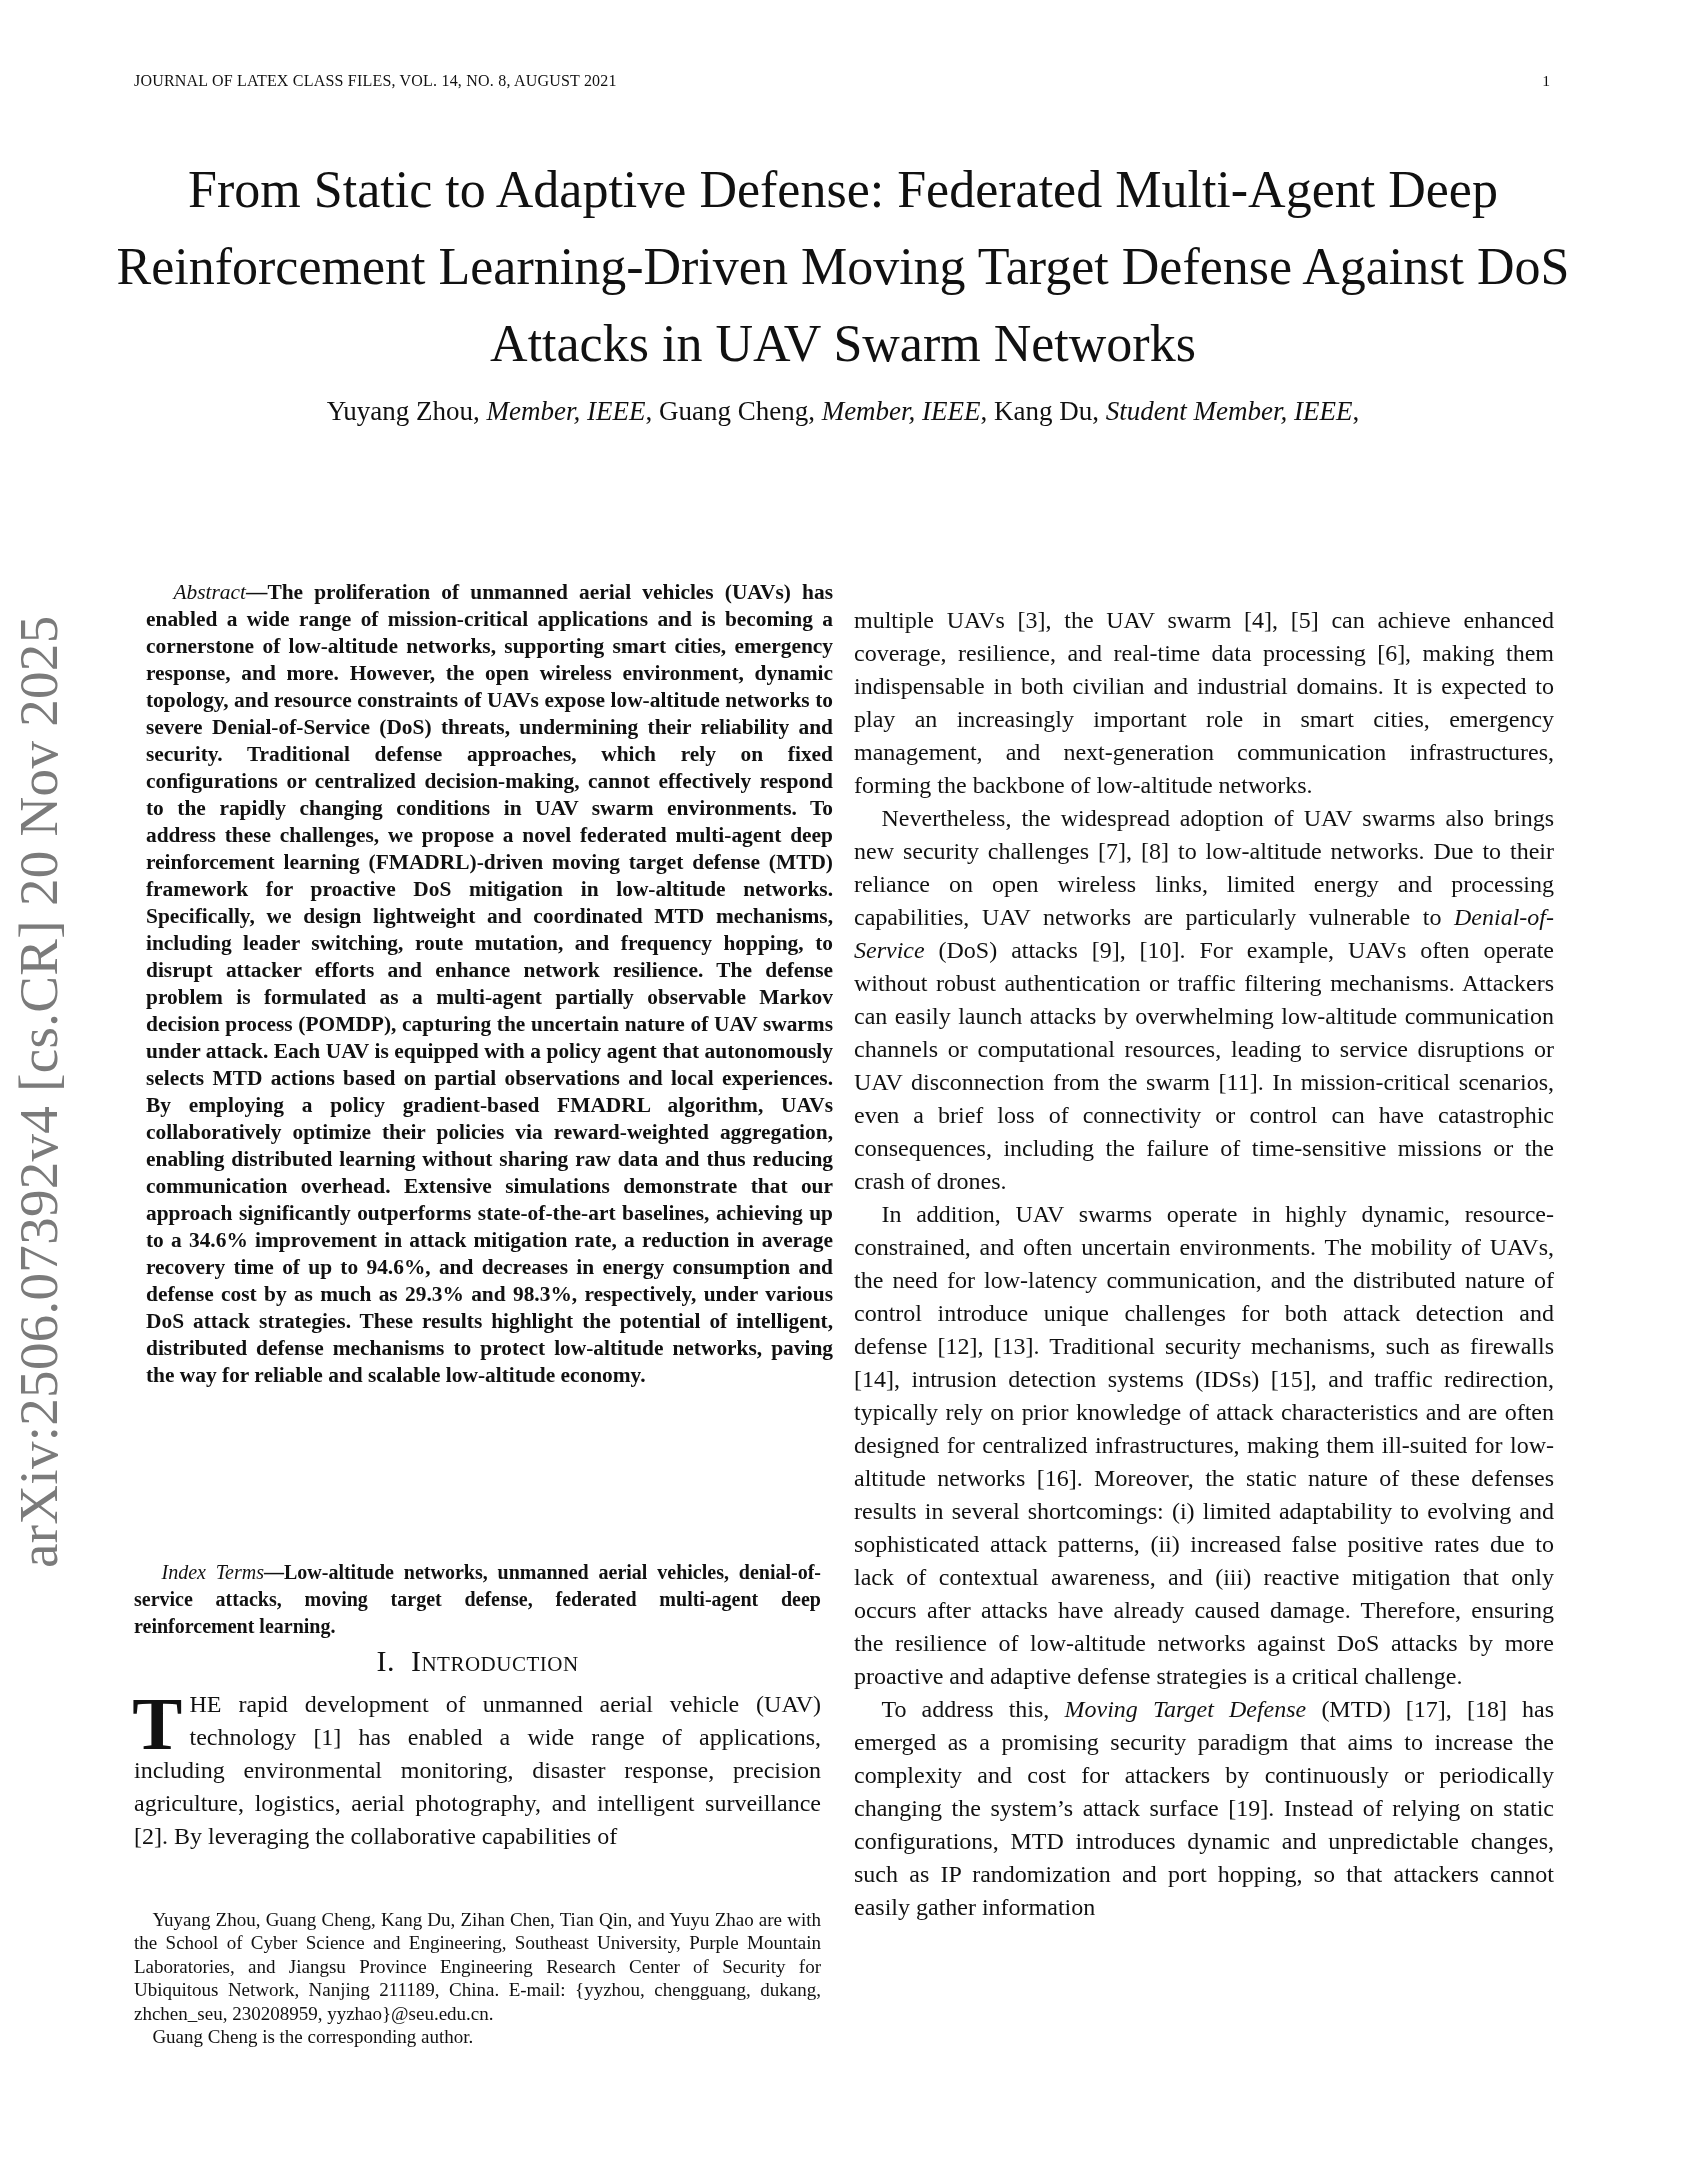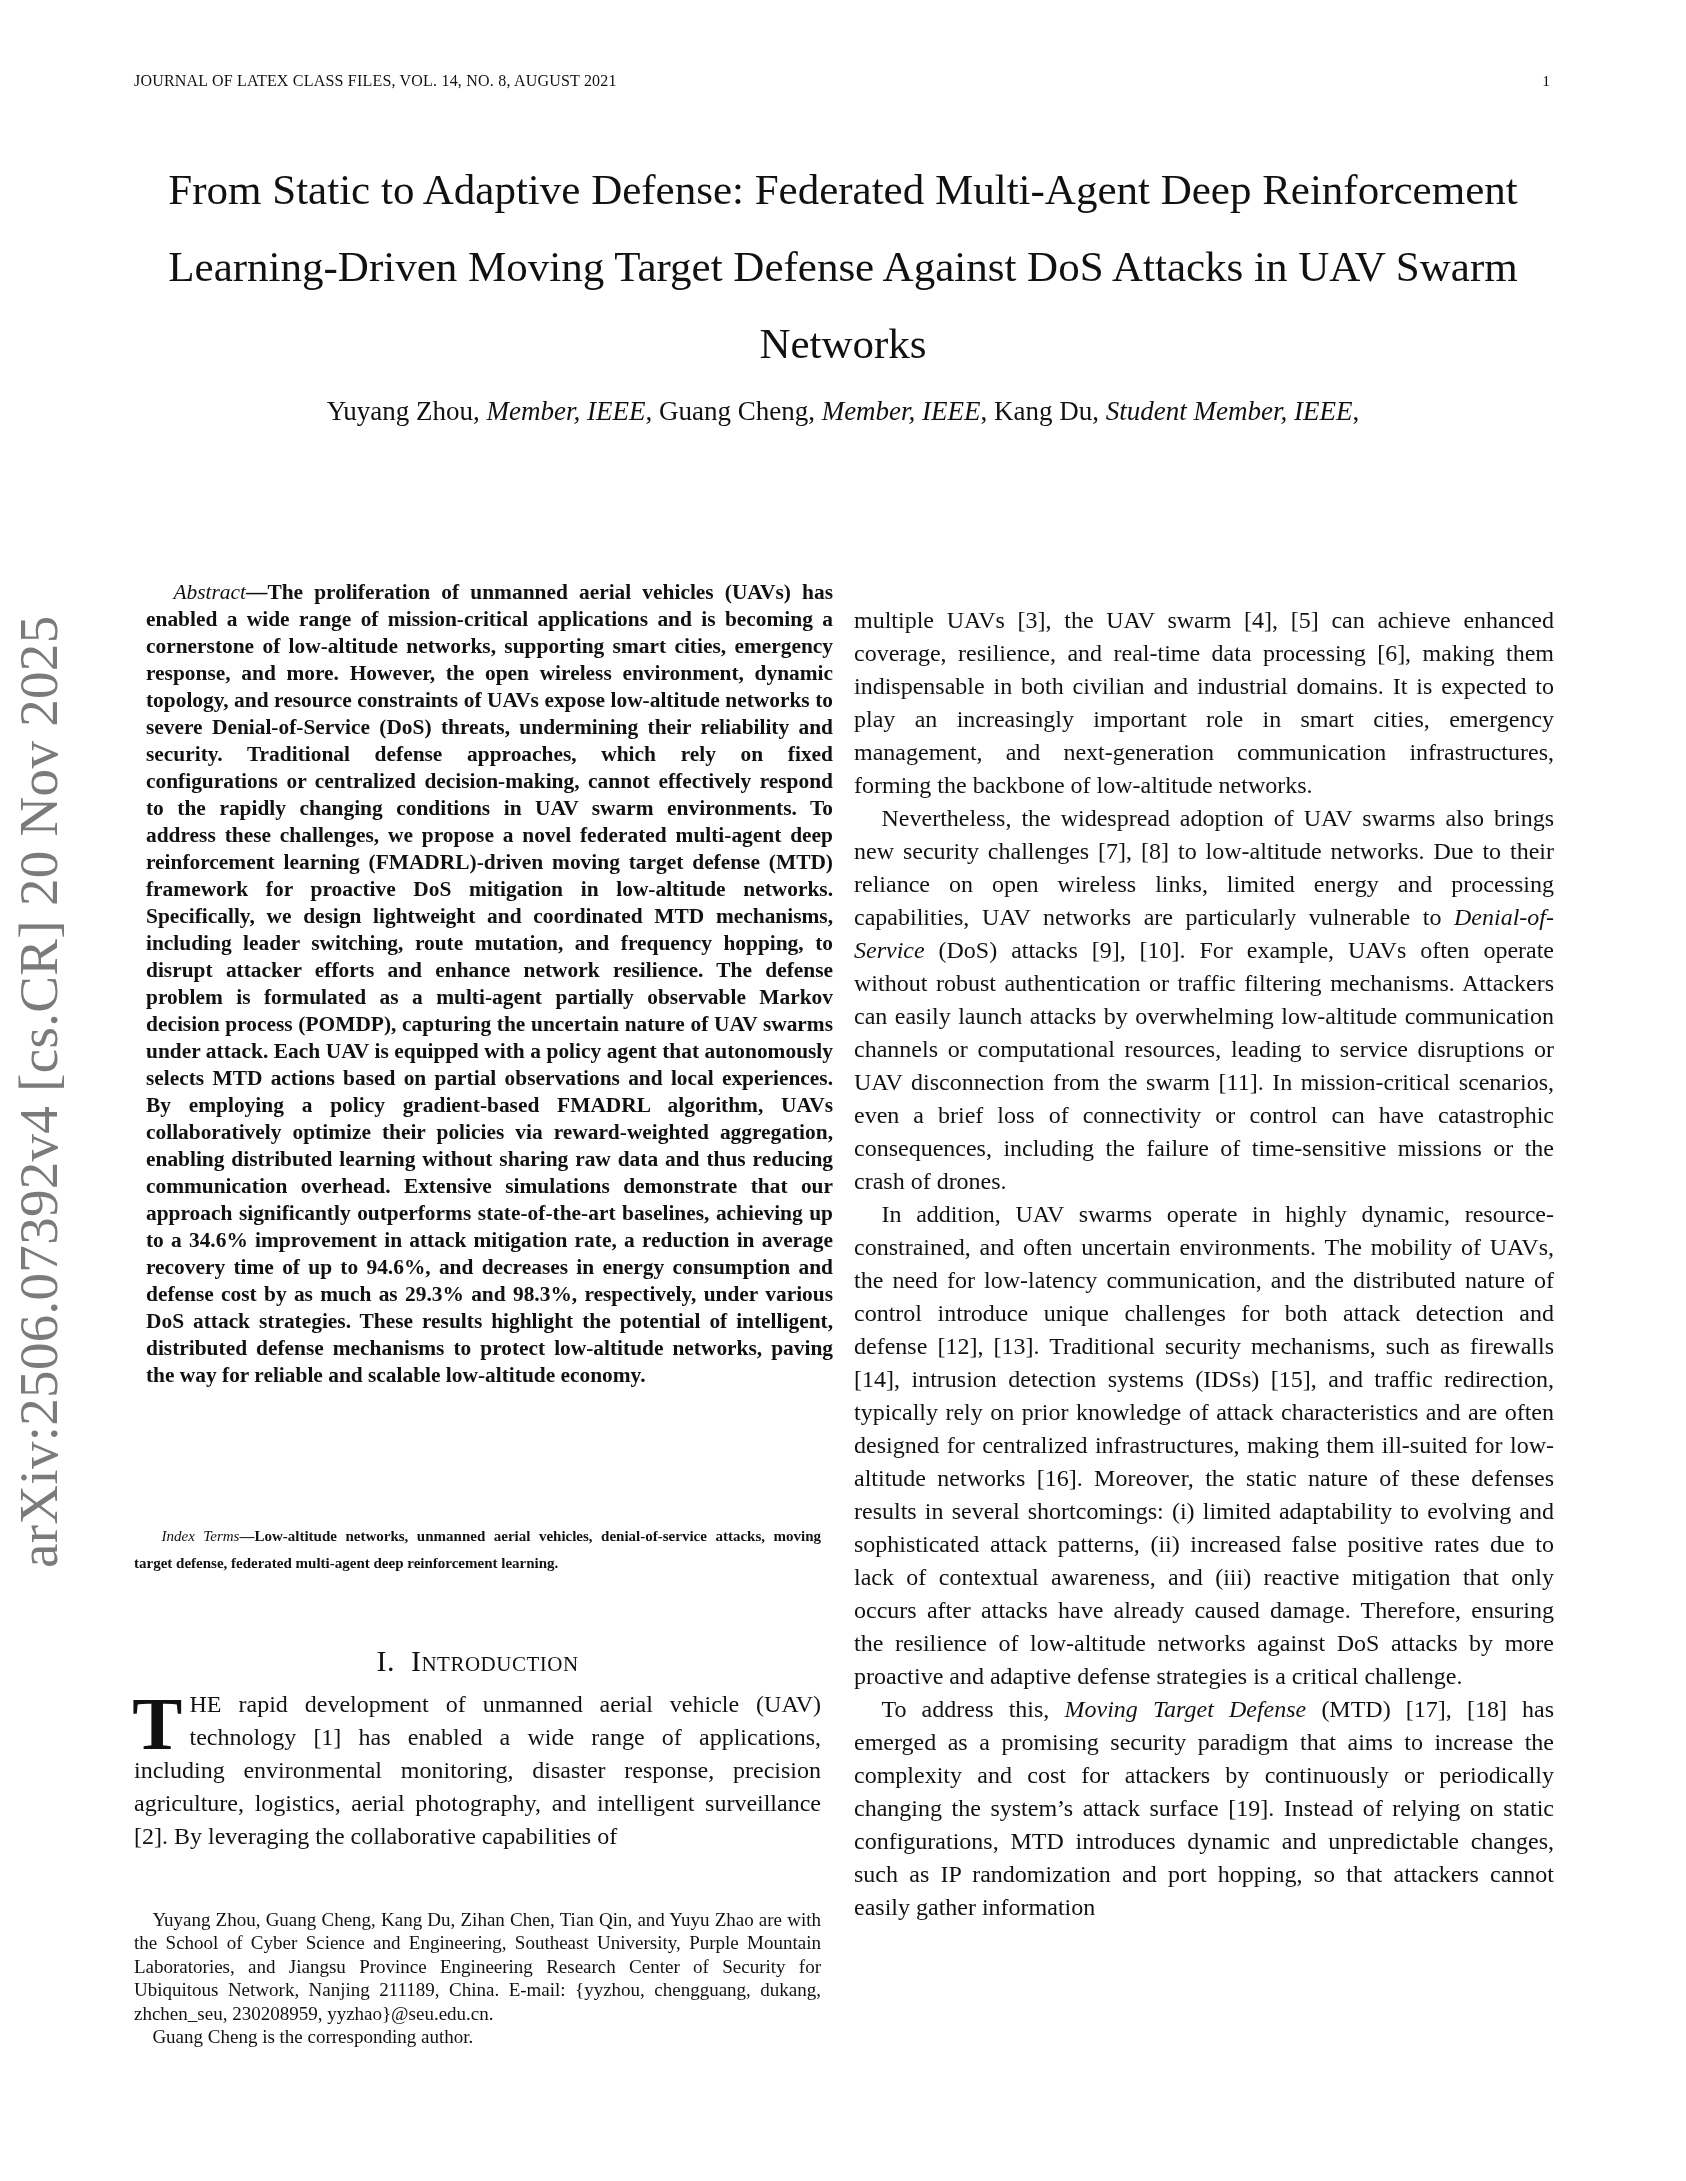--- a/index.html
+++ b/index.html
@@ -1,33 +1,33 @@
 <!DOCTYPE html>
 <html style="font-size:14.7px"><head>
 <meta charset="utf-8">
 <style>
   html, body { margin:0; padding:0; background:#ffffff; }
   body { width:1686px; height:2182px; position:relative; overflow:hidden;
          font-family:"Liberation Serif", "DejaVu Serif", serif; color:#111; }
   .header-left { position:absolute; left:134px; top:72px; font-size:16px; letter-spacing:0.2px; }
   .header-right { position:absolute; right:136px; top:72px; font-size:15.6px; }
   .title { position:absolute; left:92px; width:1502px; top:151px; text-align:center;
-           font-size:43px; line-height:77px; }
+           font-size:52px; line-height:77px; }
   .authors { position:absolute; left:92px; width:1502px; top:393px; text-align:center;
              font-size:27px; line-height:37px; }
   .authors i { font-style:italic; }
   .arxiv { position:absolute; left:7.3px; top:1568px; transform-origin:0 0; transform:rotate(-90deg);
            font-size:55px; color:#7b7b7b; white-space:nowrap; letter-spacing:0.3px; width:964px; }
   .col { position:absolute; text-align:justify; hyphens:manual; }
   .col-left { left:134px; width:687px; }
   .col-right { left:854px; width:700px; }
   .abstract { top:579px; font-size:21.4px; line-height:27px; font-weight:bold;margin-left:12px; }
   .abstract .lead, .indexterms .lead { font-style:italic; font-weight:normal; }
   .abstract p, .indexterms p { margin:0; text-indent:27.5px; }
-  .indexterms { top:1523px; font-size:15px; line-height:27px; font-weight:bold; }
+  .indexterms { top:1559px; font-size:20px; line-height:27px; font-weight:bold; }
   .section-heading { position:absolute; left:134px; width:687px; top:1644px; text-align:center;
                      font-size:30px; font-variant:small-caps; letter-spacing:0.5px; }
   .body-text { font-size:24px; line-height:33px; }
   .intro-left { top:1688px; }
   .intro-left p { margin:0; }
   .dropcap { float:left; font-size:75px; line-height:59px; font-weight:bold; margin:5.5px 7.3px 0 -1.8px; }
   .footnote { top:1908px; font-size:19px; line-height:23.4px; }
   .footnote p { margin:0; text-indent:18.4px; }
   .right-text { top:604px; }
   .right-text p { margin:0; text-indent:27.5px; }

